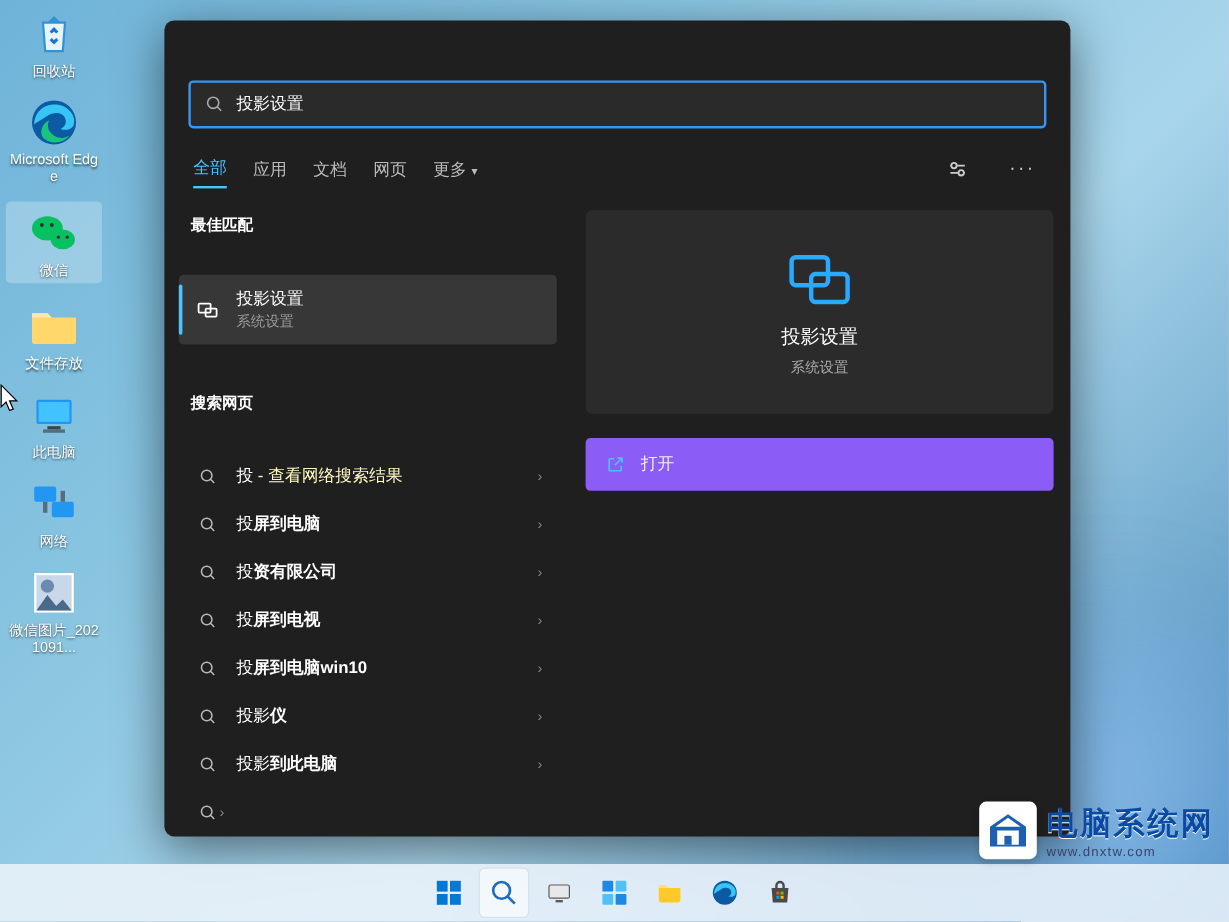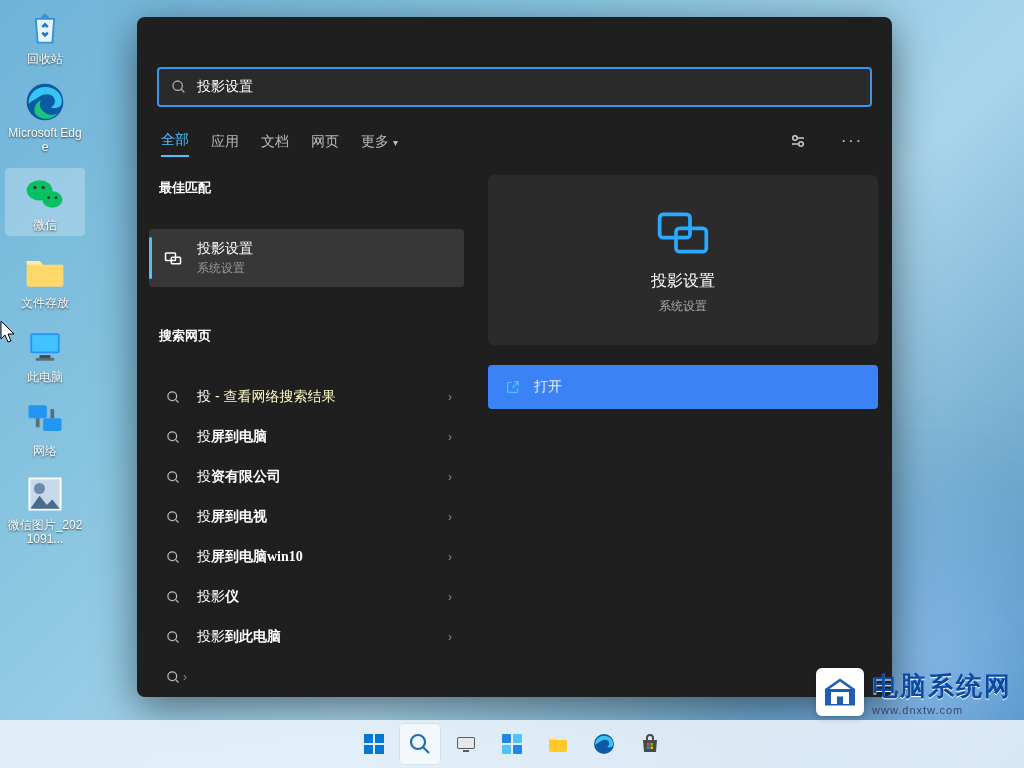--- a/index.html
+++ b/index.html
@@ -34,27 +34,27 @@
 .result-item { display: flex; align-items: center; height: 40px; padding: 0 12px 0 14px; border-radius: 4px; cursor: pointer; position: relative; }
 .result-item.selected { background: #373737; }
 .result-item.selected::before { content: ""; position: absolute; left: 0; top: 8px; bottom: 8px; width: 3px; background: #4cc2ff; border-radius: 2px; }
 .result-item.tall { height: 58px; }
 .result-item .ic { width: 20px; display: flex; justify-content: center; color: #bbb; }
 .result-item .txt { margin-left: 14px; flex: 1; display: flex; flex-direction: column; justify-content: center; }
 .result-item .txt .t1 { color: #fff; font-size: 14px; }
 .result-item .txt .t2 { color: #999; font-size: 12px; margin-top: 2px; }
 .result-item .chev { color: #888; font-size: 12px; }
 .result-item .suffix { color: #fef9c3; }
-.result-item b { font-weight: 600; font-family: Liberation Serif, serif; }
+.result-item b { font-weight: 600; }
 
 .right-col { flex: 1; padding: 10px 14px 0 16px; }
 .preview-card { background: #2b2b2b; border-radius: 6px; height: 170px; display: flex; flex-direction: column; align-items: center; justify-content: center; gap: 4px; }
 .preview-title { color: #fff; font-size: 16px; margin-top: 6px; }
 .preview-sub { color: #aaa; font-size: 12px; margin-top: 2px; }
-.action-row { display: flex; align-items: center; height: 44px; margin-top: 20px; padding: 0 16px; border-radius: 4px; cursor: pointer; background: #3b82f6; }
+.action-row { display: flex; align-items: center; height: 44px; margin-top: 20px; padding: 0 16px; border-radius: 4px; cursor: pointer; background: #8b5cf6; }
 .action-row .ic { color: #4cc2ff; width: 18px; display: flex; justify-content: center; }
 .action-row .lbl { margin-left: 12px; color: #eee; font-size: 14px; }
 
 .taskbar { position: absolute; left: 0; right: 0; bottom: 0; height: 48px; background: rgba(235,243,251,.88); backdrop-filter: blur(8px); display: flex; align-items: center; justify-content: center; z-index: 10; }
 .taskbar-center { display: flex; align-items: center; gap: 6px; }
 .tb-item { width: 40px; height: 40px; border-radius: 4px; display: flex; align-items: center; justify-content: center; cursor: pointer; }
 .tb-item.active { background: rgba(255,255,255,.6); box-shadow: 0 0 0 1px rgba(0,0,0,.05); }
 .tb-item svg, .tb-item .glyph { width: 24px; height: 24px; }
 
 .watermark { position: absolute; right: 12px; bottom: 52px; z-index: 20; display: flex; align-items: center; gap: 8px; color: #0b4aa3; }

